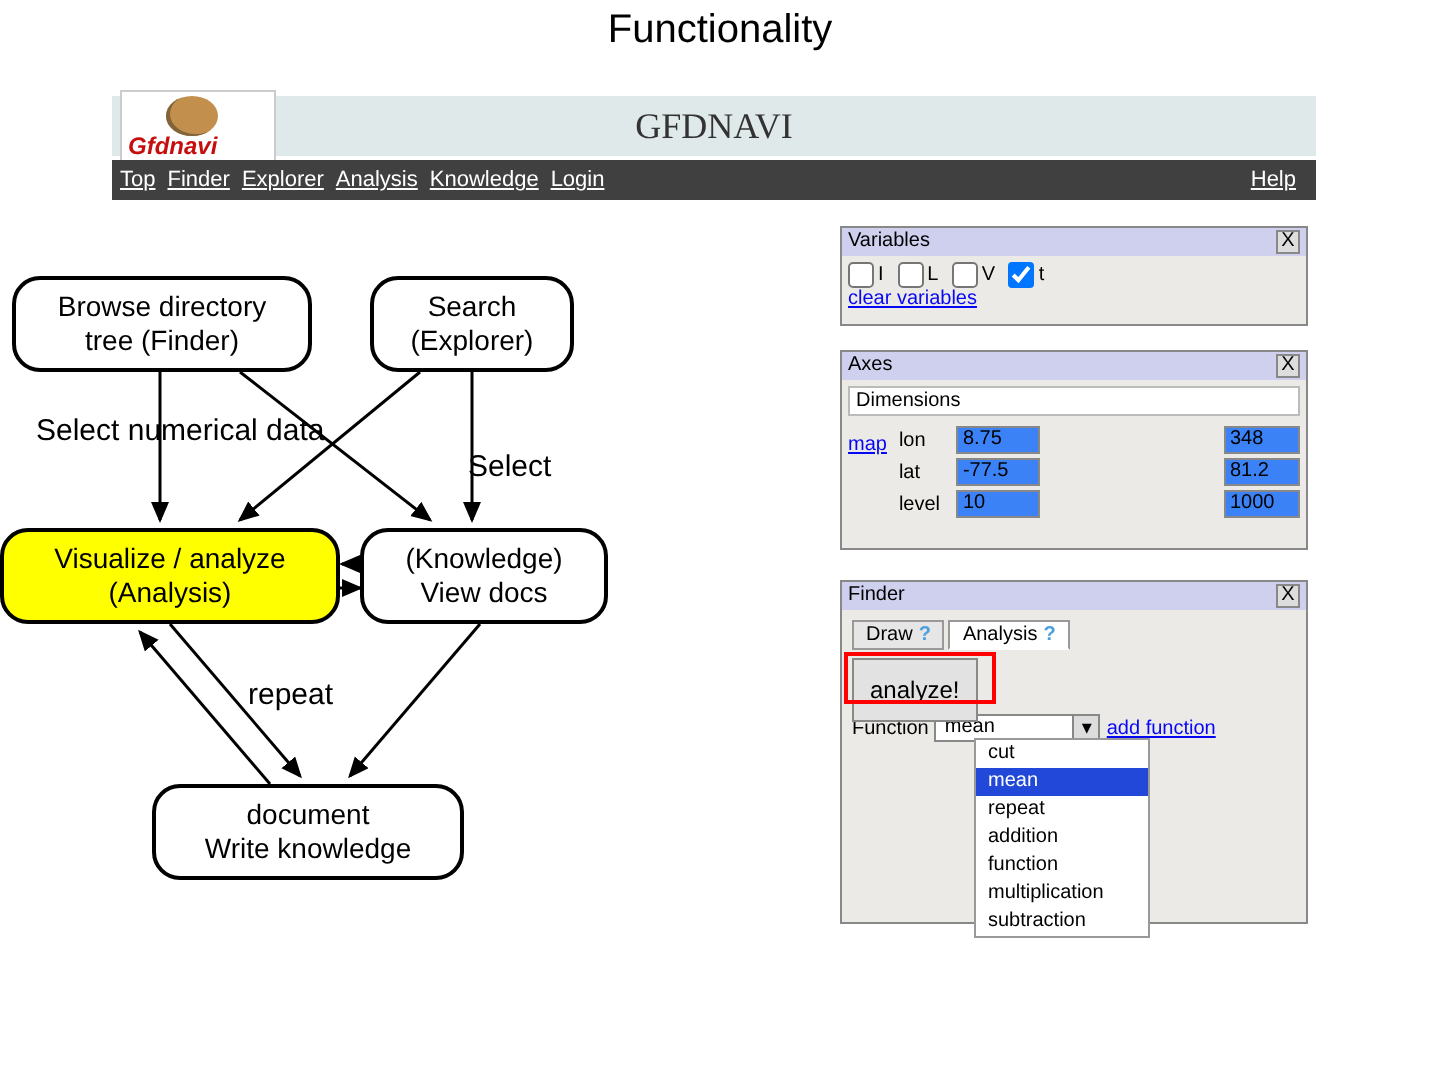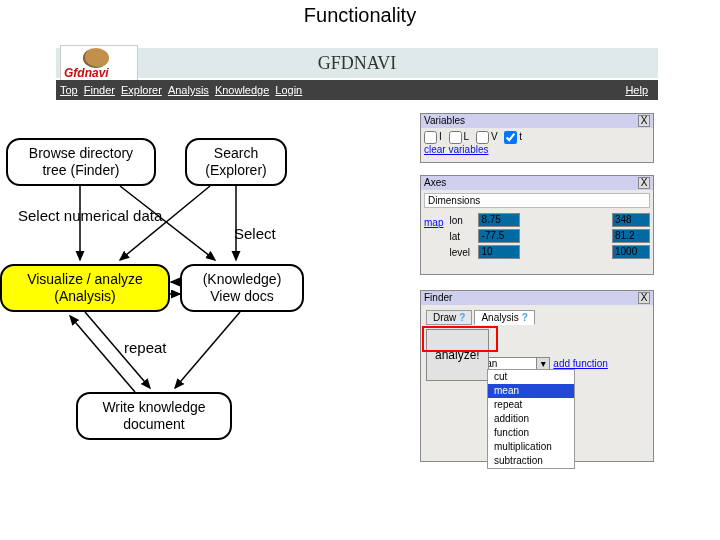--- a/index.html
+++ b/index.html
@@ -18,27 +18,27 @@
 svg.arrows{position:absolute;top:0;left:0;width:720px;height:540px;pointer-events:none}
 .panel{position:absolute;border:1px solid #888;background:#eceae6;font-size:10px}
 .panel .hdr{background:#cfcfee;padding:1px 3px;display:flex}
 .panel .hdr .t{font-weight:normal}
 .panel .hdr .x{margin-left:auto;border:1px solid #888;width:10px;height:10px;line-height:9px;text-align:center;background:#ddd}
 .panel .body{padding:3px}
 .chk{display:inline-block;margin-right:4px}
 .chk input{margin:0 2px 0 0;vertical-align:middle}
 .linkish{color:#0607f3;text-decoration:underline;cursor:pointer}
 .row{display:flex;align-items:center;margin:2px 0;gap:3px}
-.fld{border:1px solid #888;background:#0369a1;padding:0 2px;height:14px;box-sizing:border-box;font-size:10px}
+.fld{border:1px solid #888;background:#3b82f6;padding:0 2px;height:14px;box-sizing:border-box;font-size:10px}
 .redbox{position:absolute;border:2px solid #f00}
 .tabbar{display:flex;gap:2px;margin-bottom:4px}
 .tab{border:1px solid #999;padding:1px 6px;background:#e6e6e6;display:flex;align-items:center;gap:3px}
 .tab.active{background:#fff;border-bottom:1px solid #fff}
 .qm{color:#4aa0e0;font-weight:bold}
-.analyze-btn{border:1px solid #888;padding:18px 8px;background:#e2e2e2;font-size:12px;display:inline-block}
+.analyze-btn{border:1px solid #888;padding:8px 8px;background:#e2e2e2;font-size:12px;display:inline-block}
 .dd{border:1px solid #888;display:flex;font-size:10px;background:#fff}
 .dd .sel{padding:0 4px;min-width:60px}
 .dd .car{border-left:1px solid #888;background:#ddd;width:12px;text-align:center}
 .dd-list{position:absolute;border:1px solid #999;background:#fff}
 .dd-list div{padding:0 6px;font-size:10px;line-height:14px}
 .dd-list div.hl{background:#2148d8;color:#fff}
 </style>
 </head>
 <body>
 
@@ -72,22 +72,22 @@
 </div>
 <div class="node yellow" style="left:0px;top:264px;width:170px;height:48px">
   <div>Visualize / analyze</div>
   <div>(Analysis)</div>
 </div>
 <div class="node" style="left:180px;top:264px;width:124px;height:48px">
   <div>(Knowledge)</div>
   <div>View docs</div>
 </div>
 <div class="node" style="left:76px;top:392px;width:156px;height:48px">
+  <div>document</div>
   <div>Write knowledge</div>
-  <div>document</div>
 </div>
 <div class="lbl" style="left:18px;top:207px">Select numerical data</div>
 <div class="lbl" style="left:234px;top:225px">Select</div>
 <div class="lbl" style="left:124px;top:339px">repeat</div>
 
 <svg class="arrows">
   <defs>
       <marker id="ah" markerWidth="8" markerHeight="8" refX="6" refY="3" orient="auto">
         <path d="M0,0 L7,3 L0,6 Z" fill="#000"></path>
       </marker>

